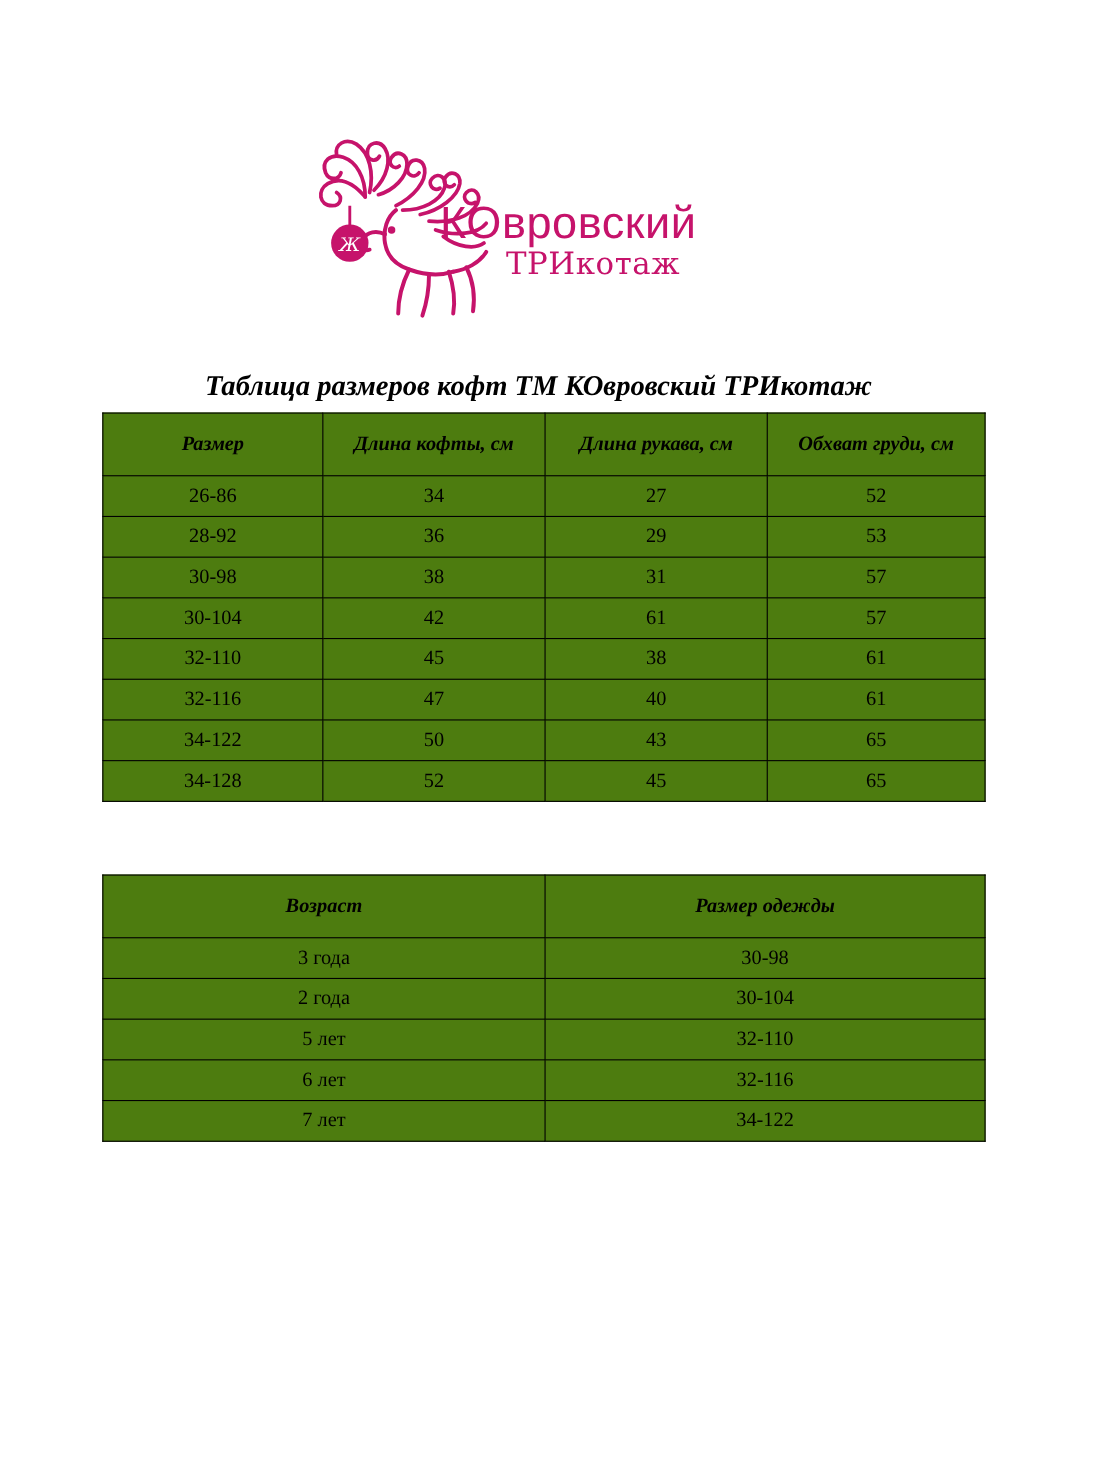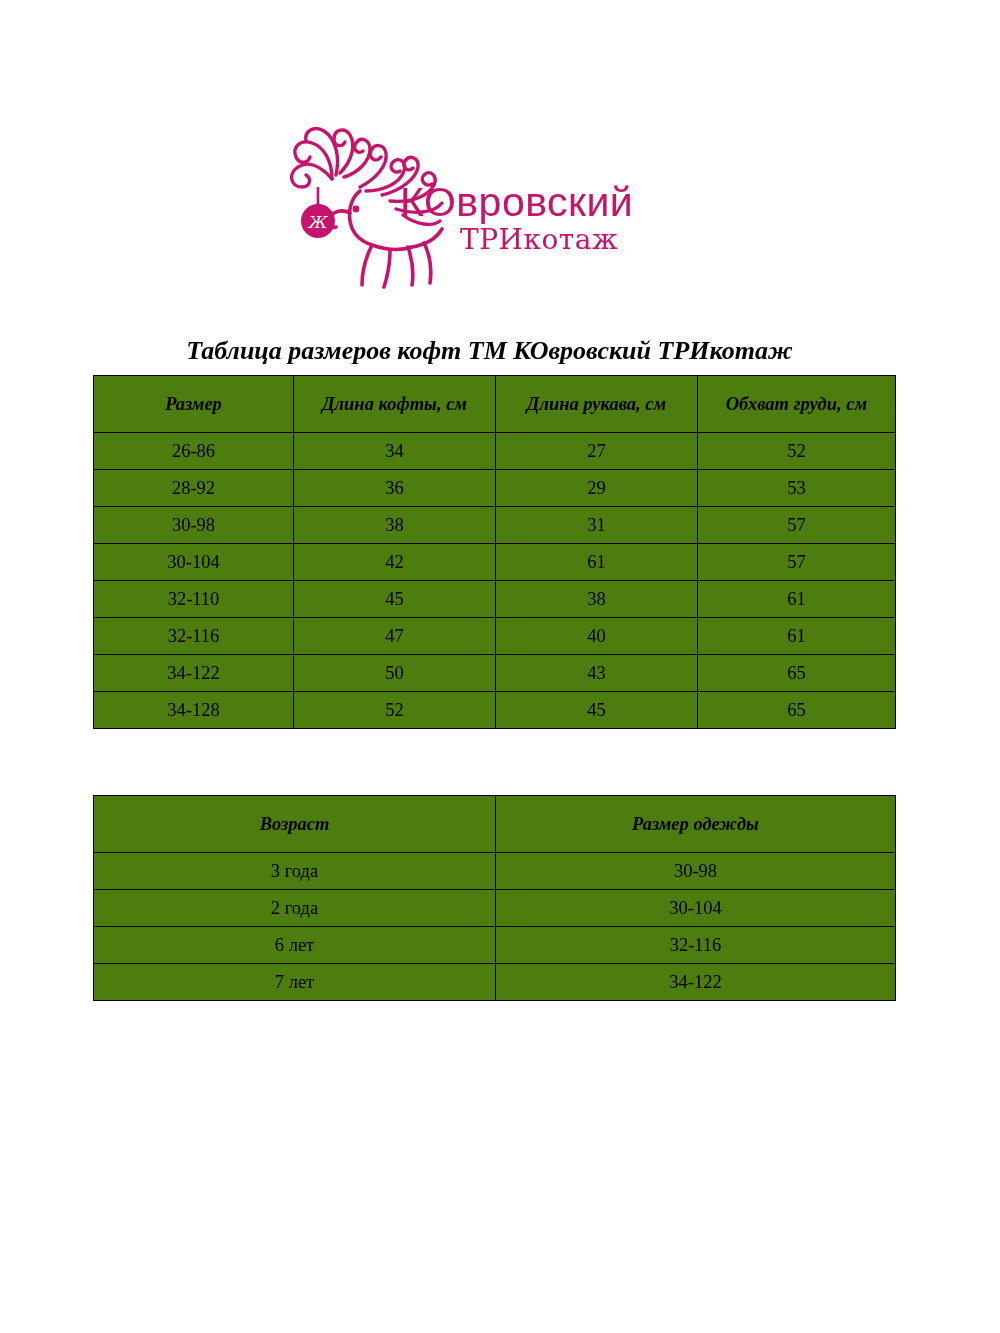--- a/index.html
+++ b/index.html
@@ -266,20 +266,24 @@
     <tbody>
       <tr>
         <td>3 года</td>
         <td>30-98</td>
       </tr>
       <tr>
         <td>2 года</td>
         <td>30-104</td>
       </tr>
       <tr>
+        <td>5 лет</td>
+        <td>32-110</td>
+      </tr>
+      <tr>
         <td>6 лет</td>
         <td>32-116</td>
       </tr>
       <tr>
         <td>7 лет</td>
         <td>34-122</td>
       </tr>
     </tbody>
   </table>
 

